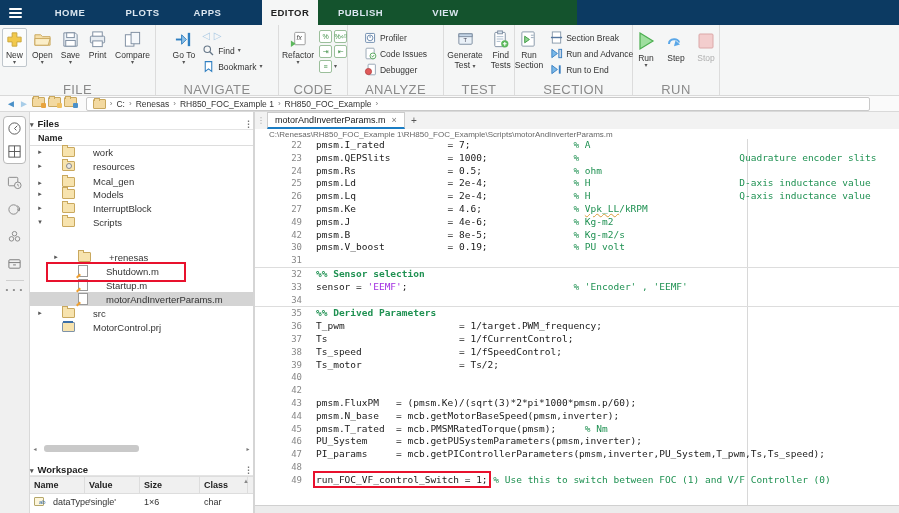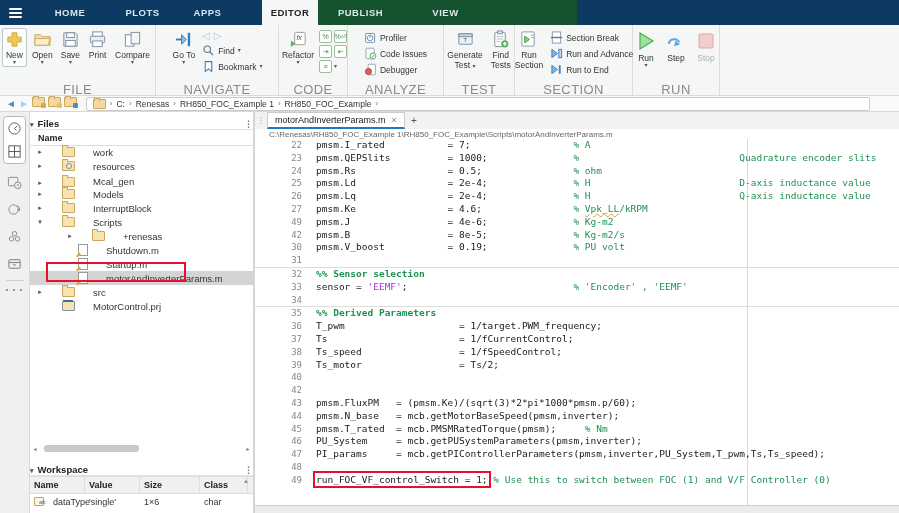--- a/index.html
+++ b/index.html
@@ -469,21 +469,21 @@
           <div class="tree-row" style="padding-left: 6px;">
             <span class="expander">▸</span>
             <span class="ticon folder"></span>
             <span class="tlabel">InterruptBlock</span>
           </div>
           <div class="tree-row" style="padding-left: 6px;">
             <span class="expander">▾</span>
             <span class="ticon folder"></span>
             <span class="tlabel">Scripts</span>
           </div>
-          <div class="tree-row" style="padding-left: 36px;">
+          <div class="tree-row" style="padding-left: 22px; margin-top: 21px;">
             <span class="expander">▸</span>
             <span class="ticon folder"></span>
             <span class="tlabel">+renesas</span>
           </div>
           <div class="tree-row" style="padding-left: 22px;">
             <span class="expander"></span>
             <span class="ticon mfile"></span>
             <span class="tlabel">Shutdown.m</span>
           </div>
           <div class="tree-row" style="padding-left: 22px;">

